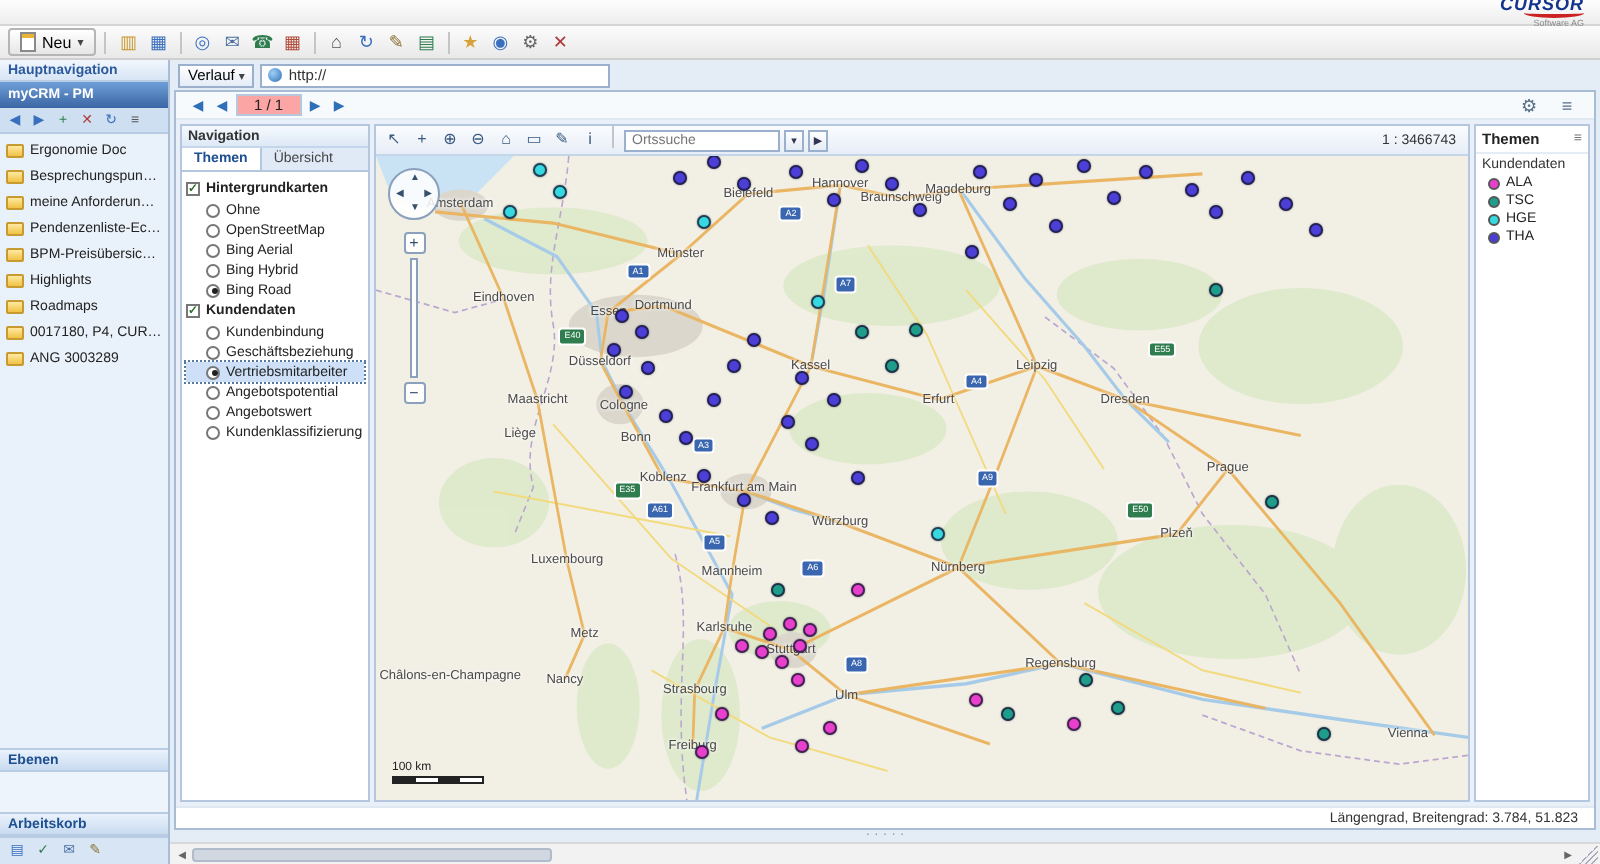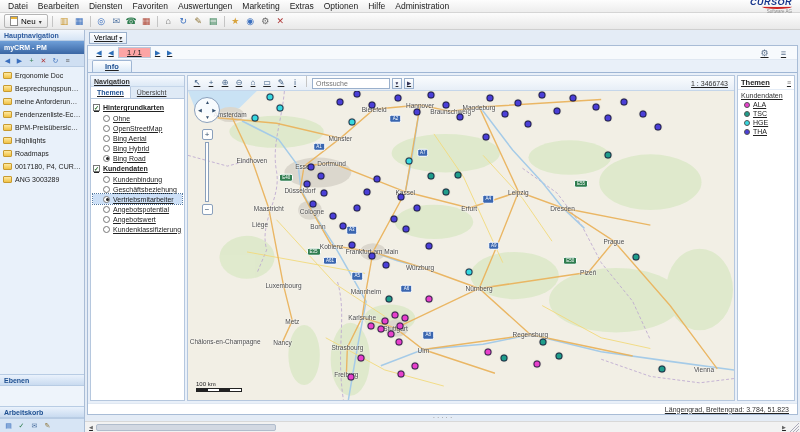--- a/index.html
+++ b/index.html
@@ -31,21 +31,21 @@
   .sb-tools{height:13px;display:flex;align-items:center;gap:1px;background:#cfdff2;padding:0 2px;border-bottom:1px solid #b8cce4;}
   .sb-tool{width:11px;height:11px;font-size:7px;text-align:center;line-height:11px;}
   .sb-list{flex:1;background:#e9f1fa;padding:2px 0;overflow:hidden;}
   .sb-item{display:flex;align-items:center;gap:3px;height:13px;padding:0 3px;white-space:nowrap;overflow:hidden;}
   .sb-folder{width:9px;height:7px;background:linear-gradient(#ffe9a0,#f0c245);border:1px solid #c89b30;border-radius:1px;flex:none;}
   .sb-item-label{overflow:hidden;text-overflow:ellipsis;}
   .sb-bottom-head{height:12px;display:flex;align-items:center;padding:0 4px;background:linear-gradient(#eaf2fc,#c9dbf0);border-top:1px solid #b8cce4;border-bottom:1px solid #b8cce4;color:#1d4f91;font-weight:bold;}
   .sb-panel{height:20px;background:#eef4fb;}
   .sb-bottom-icons{height:14px;display:flex;gap:2px;align-items:center;padding:0 3px;background:#d7e5f5;border-top:1px solid #b8cce4;}
   
-  .main{flex:1;display:flex;flex-direction:column;min-width:0;background:#e4ecf6;text-decoration:underline;}
+  .main{flex:1;display:flex;flex-direction:column;min-width:0;background:#e4ecf6;}
   .urlbar{height:15px;display:flex;align-items:center;gap:3px;padding:1px 4px;}
   .verlauf-btn{height:12px;border:1px solid #9ab0cc;background:linear-gradient(#ffffff,#e4ecf6);font-size:7.5px;padding:0 4px;display:flex;align-items:center;gap:2px;font-family:inherit;}
   .url-field{width:175px;height:12px;border:1px solid #9ab0cc;background:#fff;display:flex;align-items:center;gap:3px;padding:0 3px;font-size:7.5px;color:#333;}
   .mini-globe{width:7px;height:7px;border-radius:50%;background:radial-gradient(circle at 35% 35%,#9fd0f5,#2f6fb8);flex:none;}
   .doc-panel{flex:1;margin:0 2px;background:#fff;border:1px solid #a8bcd6;display:flex;flex-direction:column;min-height:0;}
   .doc-header{height:20px;display:flex;align-items:center;gap:5px;padding:0 6px;background:linear-gradient(#ffffff,#eef3fa);border-bottom:1px solid #d0dcec;flex:none;}
   .globe-icon{width:13px;height:13px;border-radius:50%;background:radial-gradient(circle at 35% 35%,#9fd0f5,#2f6fb8);border:1px solid #2a5f9e;}
   .doc-title{font-size:11px;font-weight:bold;color:#1a1a1a;}
   .hdr-icons{display:flex;gap:3px;color:#4a6f9f;font-size:8px;}
   .pager-row{height:14px;display:flex;align-items:center;gap:2px;padding:0 6px;border-bottom:1px solid #e0e8f2;background:#f7fafd;flex:none;}
@@ -105,32 +105,20 @@
   .hs-thumb{width:180px;height:7px;background:#d2d8e2;border:1px solid #b0bccc;border-radius:2px;}
   .resize-grip{width:10px;height:9px;background:
     linear-gradient(135deg,transparent 50%,#aab 50%,#aab 55%,transparent 55%,transparent 65%,#aab 65%,#aab 70%,transparent 70%,transparent 80%,#aab 80%,#aab 85%,transparent 85%);}
 </style>
 </head>
 <body>
 
 <div class="app">
 
   <div class="menubar">
-    <span class="menu-items">
-        <span class="menu-item">Datei</span>
-        <span class="menu-item">Bearbeiten</span>
-        <span class="menu-item">Diensten</span>
-        <span class="menu-item">Favoriten</span>
-        <span class="menu-item">Auswertungen</span>
-        <span class="menu-item">Marketing</span>
-        <span class="menu-item">Extras</span>
-        <span class="menu-item">Optionen</span>
-        <span class="menu-item">Hilfe</span>
-        <span class="menu-item">Administration</span>
-      </span>
     <span class="spacer"></span>
     <span class="brand">
       <span class="brand-name">CURSOR</span>
       <span class="brand-swoosh"></span>
       <span class="brand-sub">Software AG</span>
     </span>
   </div>
 
   <div class="toolbar">
     <button class="new-btn">
@@ -210,41 +198,42 @@
         </div>
     </div>
 
     <div class="main">
 
       <div class="urlbar">
         <button class="verlauf-btn">
           <span>Verlauf</span>
           <span class="dd">▾</span>
         </button>
+        <div class="url-field">
+          <span class="mini-globe"></span>
+          <span>http://</span>
+        </div>
       </div>
 
       <div class="doc-panel">
 
 
         <div class="pager-row">
           <button class="pager-btn">◀</button>
           <button class="pager-btn">◀</button>
           <span class="pager-value">1 / 1</span>
           <button class="pager-btn">▶</button>
           <button class="pager-btn">▶</button>
           <span class="spacer"></span>
           <span class="pager-right">
               <span class="tb-btn">⚙</span>
               <span class="tb-btn">≡</span>
             </span>
         </div>
 
-        <div class="tab-row">
-          <span class="tab">Info</span>
-        </div>
 
         <div class="workspace">
 
           <div class="nav-panel">
             <div class="nav-title">Navigation</div>
             <div class="nav-tabs">
                 <span class="nav-tab active">Themen</span>
                 <span class="nav-tab">Übersicht</span>
               </div>
             <div class="tree">

